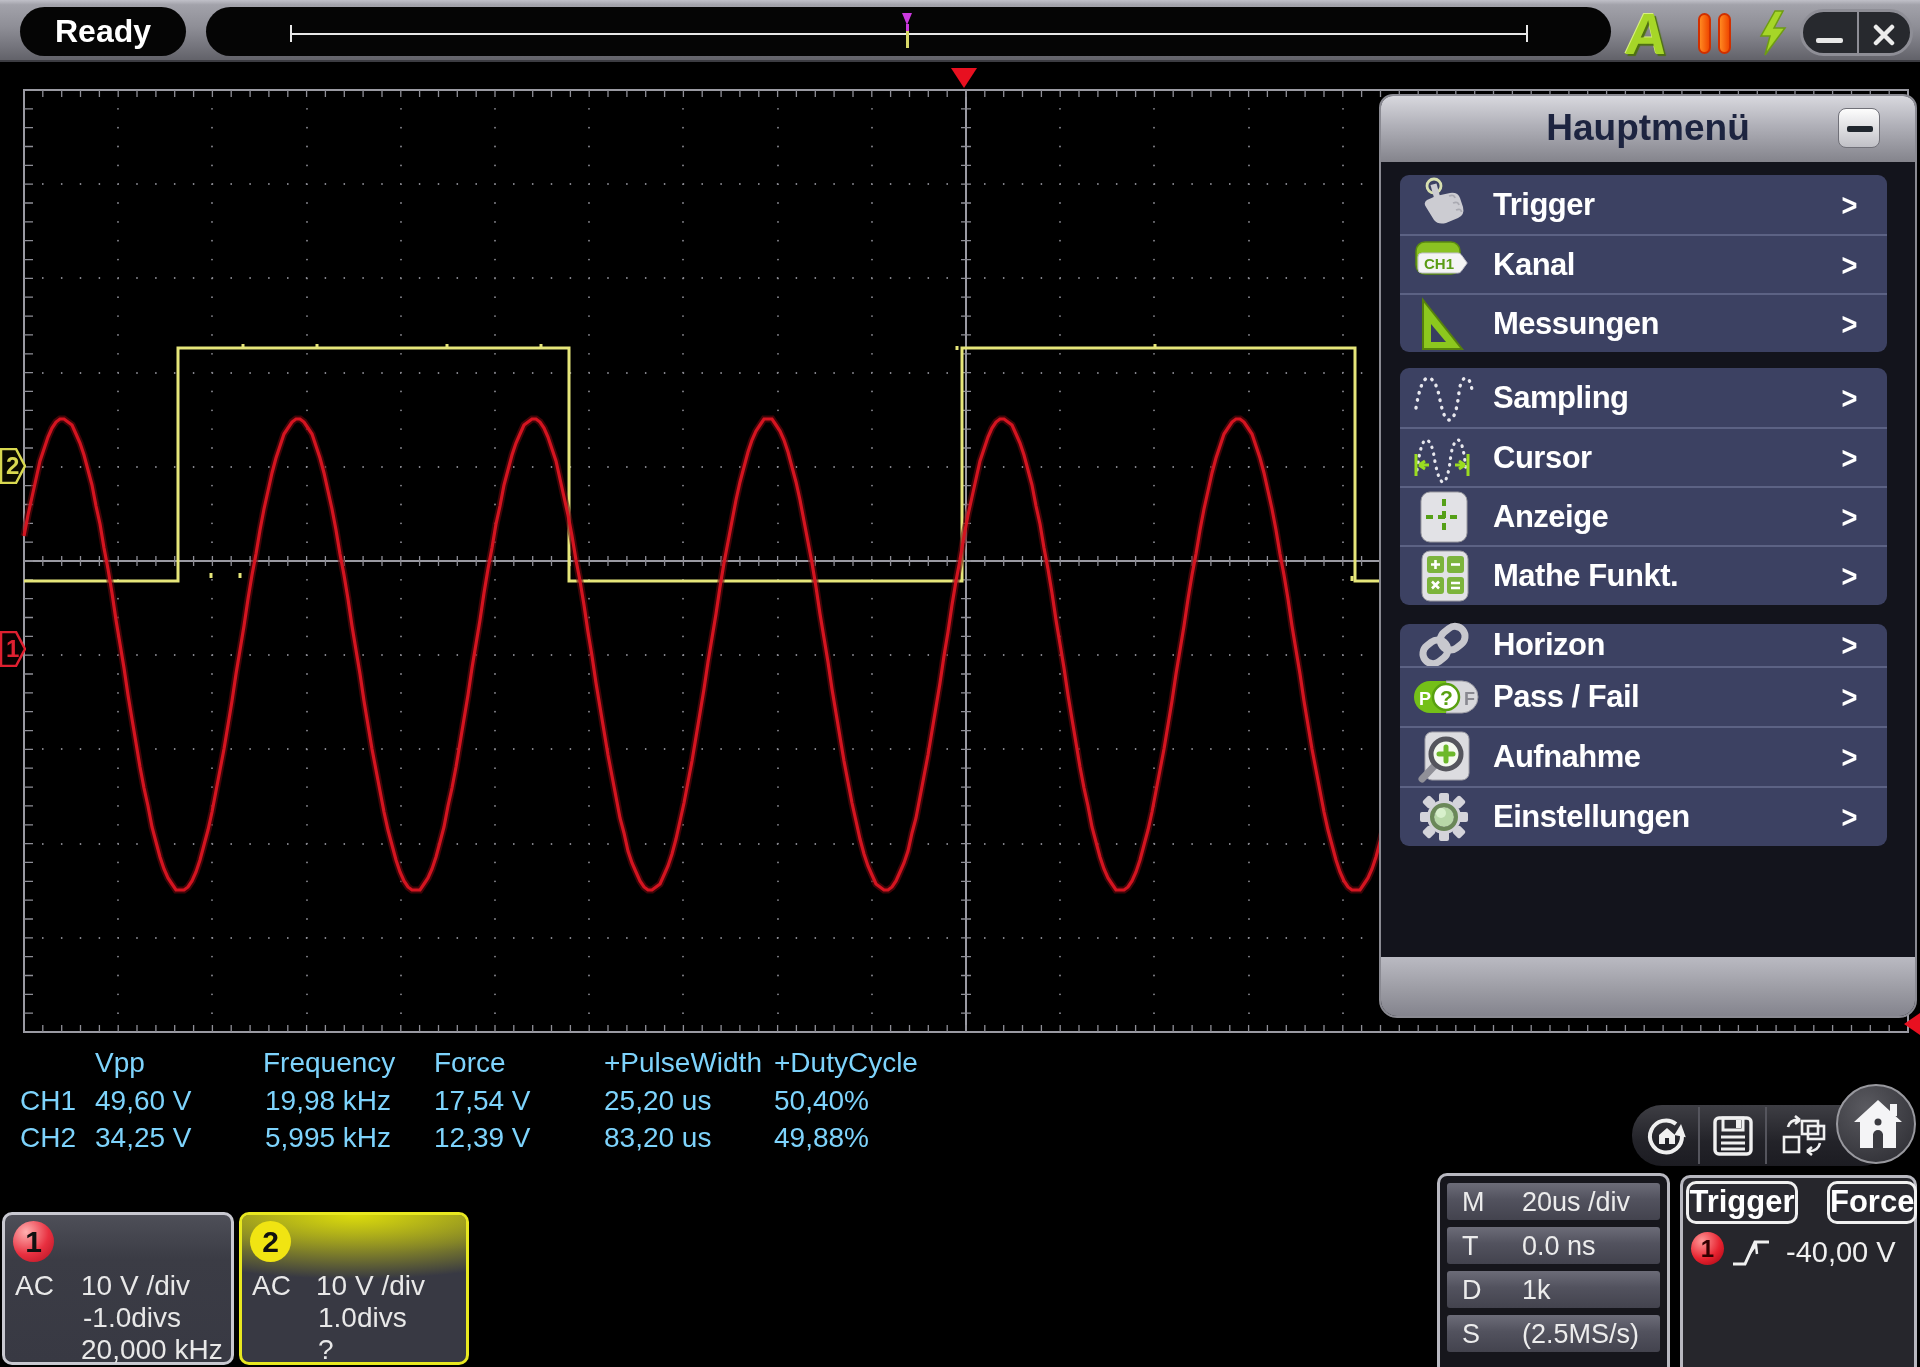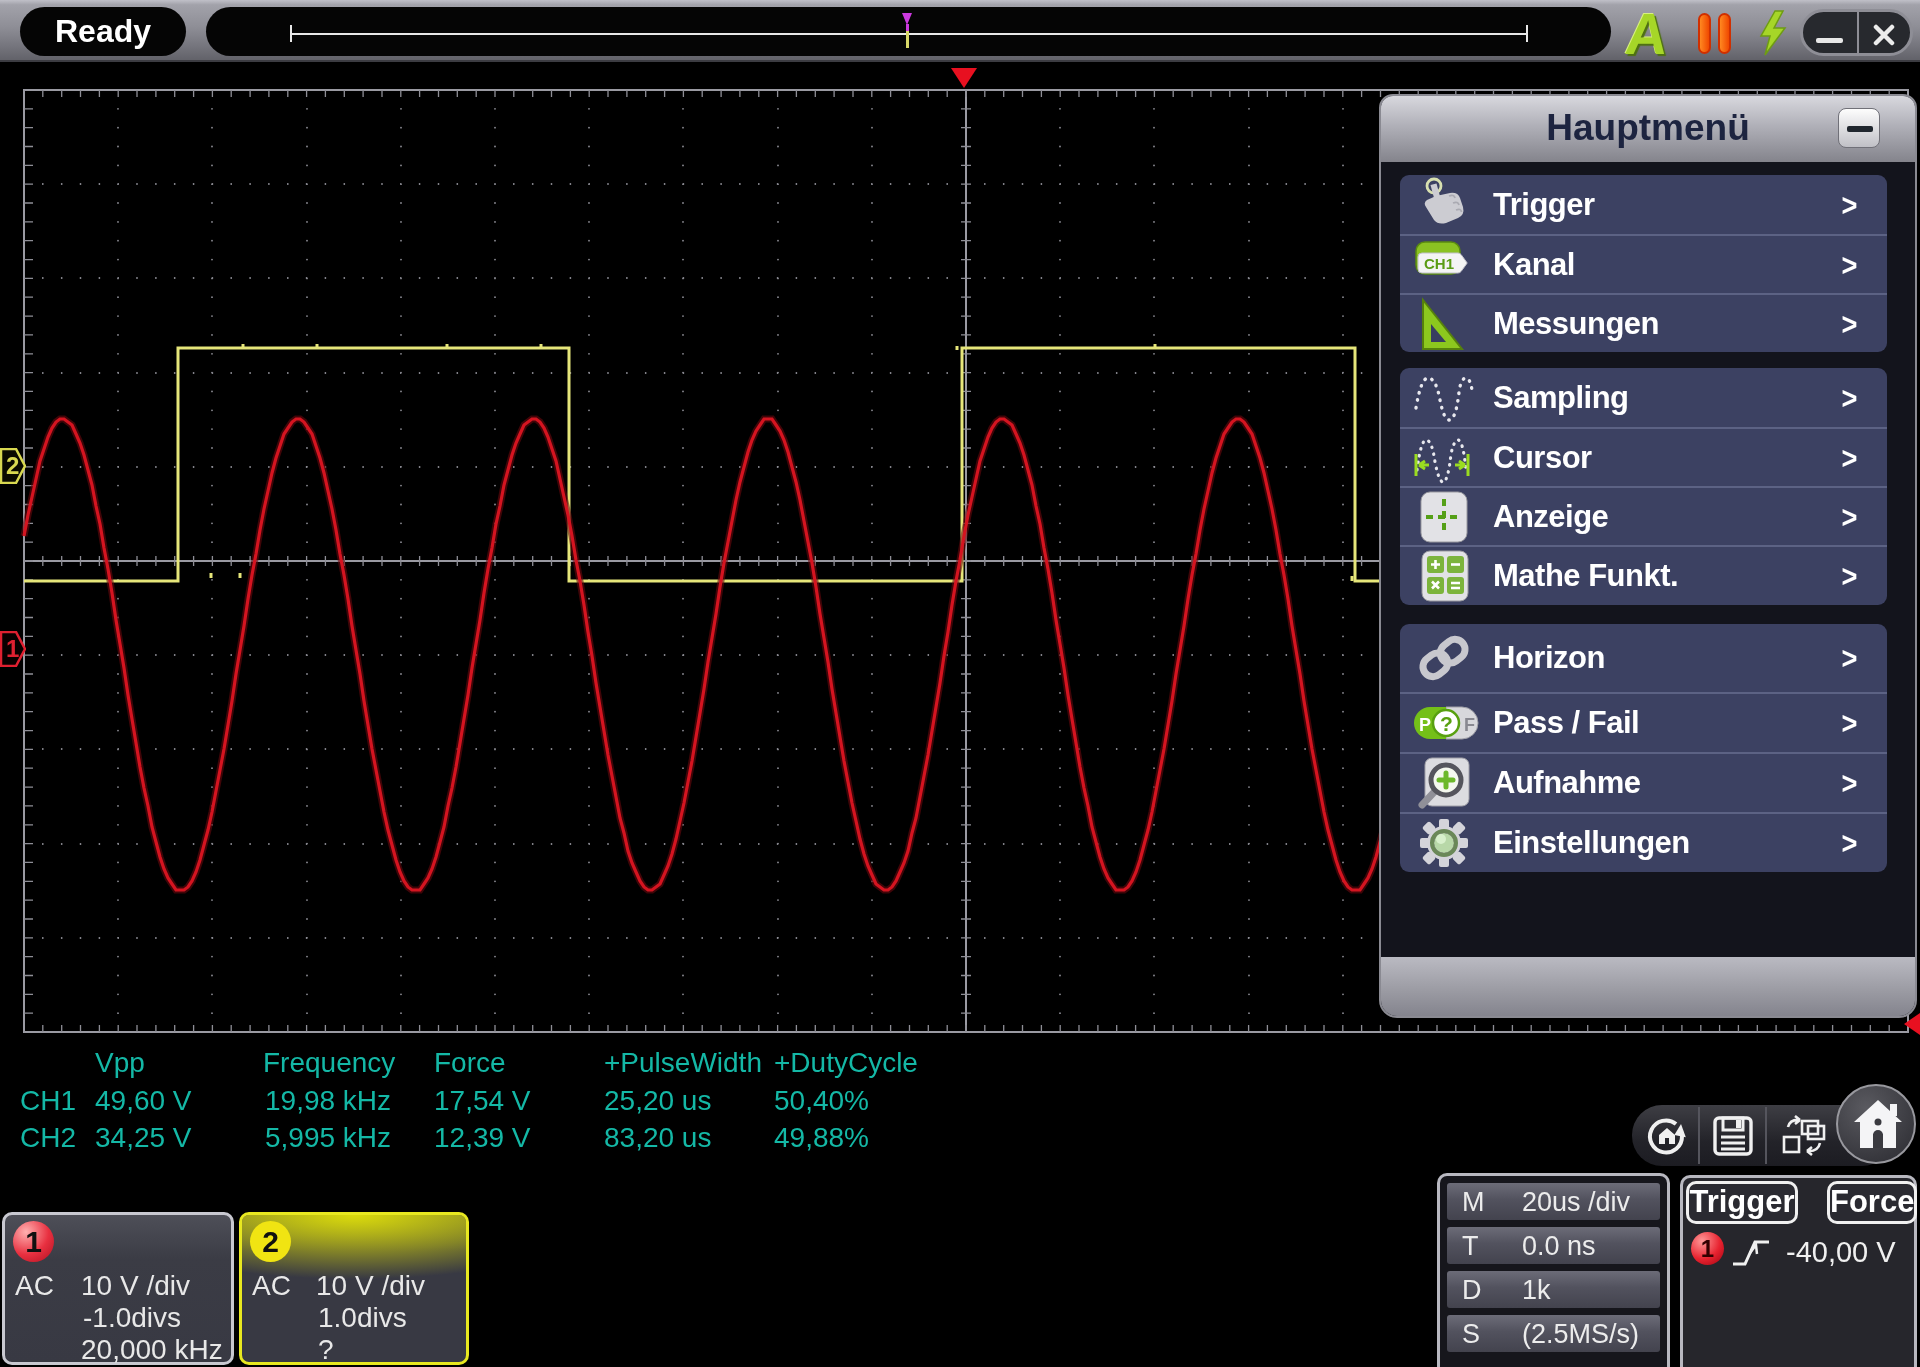--- a/index.html
+++ b/index.html
@@ -53,21 +53,21 @@
 .mgroup { position:absolute; left:19px; width:487px; background:#3c4162; border-radius:9px; }
 .mitem { position:relative; width:100%; }
 .mitem + .mitem { border-top:2px solid #5c6284; }
 .mlabel { position:absolute; left:93px; top:50%; transform:translateY(-50%);
   color:#fff; font-size:31px; font-weight:bold; white-space:nowrap; letter-spacing:-0.5px; }
 .marrow { position:absolute; left:440px; top:50%; transform:translateY(-50%) scaleX(.85);
   color:#fff; font-size:32px; font-weight:bold; }
 .micon { position:absolute; left:13px; top:50%; transform:translateY(-50%); width:62px; height:56px; }
 
 
-.meas { position:absolute; color:#14b8a6; font-size:28px; white-space:nowrap; }
+.meas { position:absolute; color:#7dd3fc; font-size:28px; white-space:nowrap; }
 
 
 #chbox1 { position:absolute; left:2px; top:1212px; width:232px; height:153px;
   background:linear-gradient(#4e4f58 0%, #3b3c45 30%, #383943 100%);
   border:3px solid #c8c8d0; border-radius:10px; }
 #chbox2 { position:absolute; left:239px; top:1212px; width:230px; height:153px;
   background:#383943; border:3px solid #e8e820; border-radius:10px; overflow:hidden; }
 #chglow { position:absolute; left:0; top:0; width:100%; height:72px;
   background:radial-gradient(ellipse 250px 64px at 112px 0px, rgba(224,224,10,.96), rgba(202,202,14,.5) 58%, rgba(180,180,30,0) 100%), linear-gradient(rgba(195,195,18,.28), rgba(195,195,18,0) 50%); }
 .chcirc { position:absolute; left:8px; top:6px; width:41px; height:41px; border-radius:50%;
@@ -328,21 +328,21 @@
 <path d="M38,16.5 h9" stroke="#fff" stroke-width="2.6"></path>
 <path d="M19,33.5 l7,7 M26,33.5 l-7,7" stroke="#fff" stroke-width="2.6"></path>
 <path d="M38,35 h9 M38,40 h9" stroke="#fff" stroke-width="2.6"></path>
 </svg></div>
           <div class="mlabel">Mathe Funkt.</div>
           <div class="marrow">&gt;</div>
         </div>
     </div>
 
     <div class="mgroup" style="top:528px;">
-      <div class="mitem" style="height:68px">
+      <div class="mitem" style="height:42px">
           <div class="micon" id="ic-horizon"><svg width="62" height="56" viewBox="0 0 62 56">
 <g transform="rotate(-38 31 28)">
 <rect x="7" y="18" width="26" height="20" rx="10" fill="none" stroke="#c8c8ce" stroke-width="7"></rect>
 <rect x="29" y="18" width="26" height="20" rx="10" fill="none" stroke="#c8c8ce" stroke-width="7"></rect>
 </g>
 </svg></div>
           <div class="mlabel">Horizon</div>
           <div class="marrow">&gt;</div>
         </div>
       <div class="mitem" style="height:60px">

